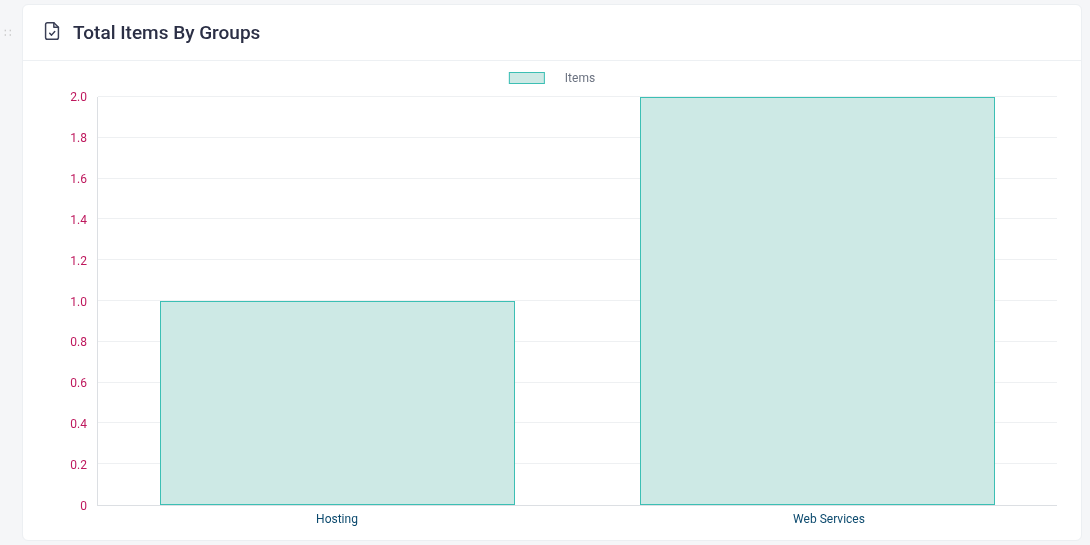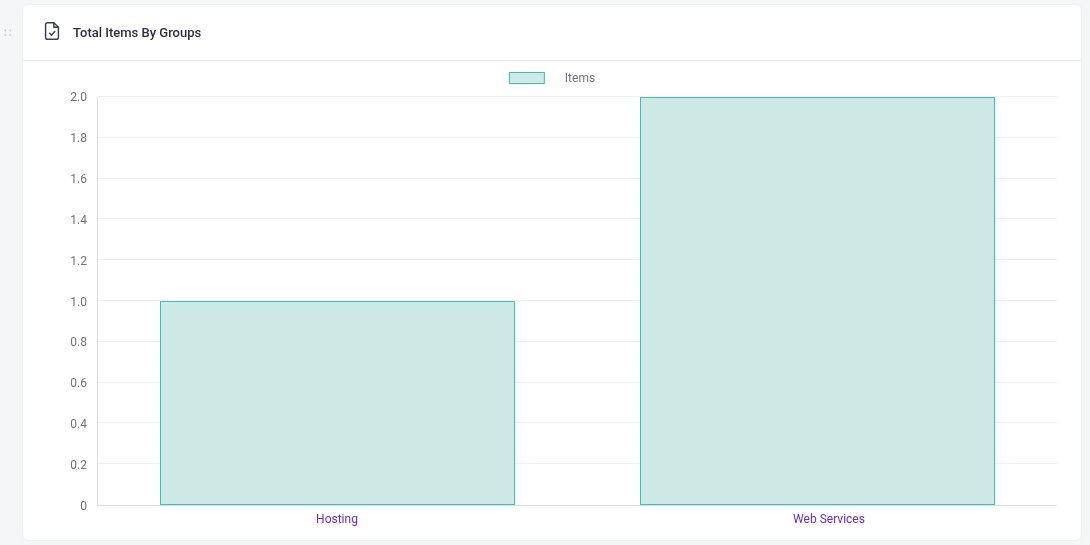--- a/index.html
+++ b/index.html
@@ -42,21 +42,21 @@
       height: 56px;
       padding: 0 18px;
       display: flex;
       align-items: center;
       gap: 10px;
       border-bottom: 1px solid #edf0f3;
     }
     .card-header svg { flex: 0 0 auto; }
     .card-title {
       color: #2b2f45;
-      font-size: 13px;
+      font-size: 19px;
       font-weight: 500;
     }
     .chart-wrap {
       flex: 1;
       position: relative;
       padding: 18px 20px 8px 20px;
     }
 
     
     .legend {
@@ -106,35 +106,35 @@
       left: 0;
       top: 36px;
       bottom: 34px;
       width: 74px;
     }
     .y-tick {
       position: absolute;
       right: 10px;
       transform: translateY(50%);
       font-size: 12px;
-      color: #737373;
+      color: #be185d;
       text-align: right;
     }
     .x-ticks {
       position: absolute;
       left: 74px;
       right: 24px;
       bottom: 8px;
       height: 20px;
     }
     .x-tick {
       position: absolute;
       transform: translateX(-50%);
       font-size: 12px;
-      color: #6d28d9;
+      color: #0c4a6e;
       white-space: nowrap;
     }
   </style>
 </head>
 <body>
 
 <div class="drag-handle">∷</div>
 
 <div class="card">
   <div class="card-header">

